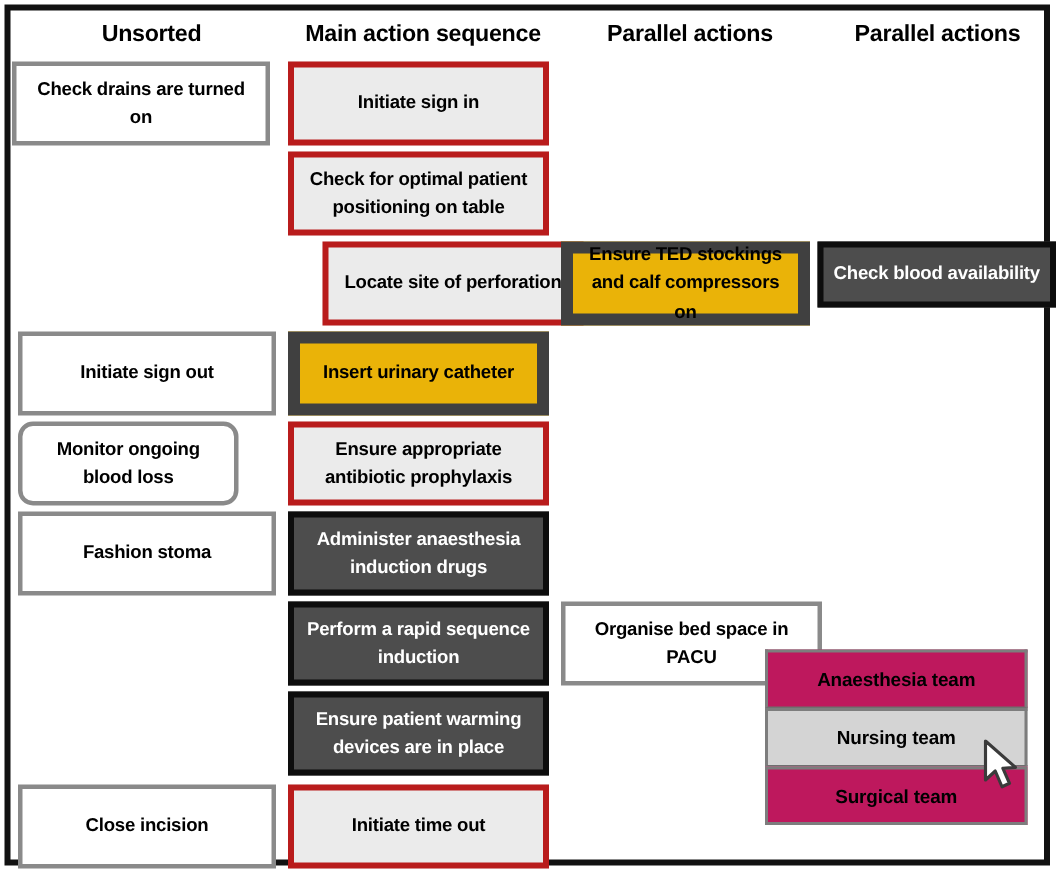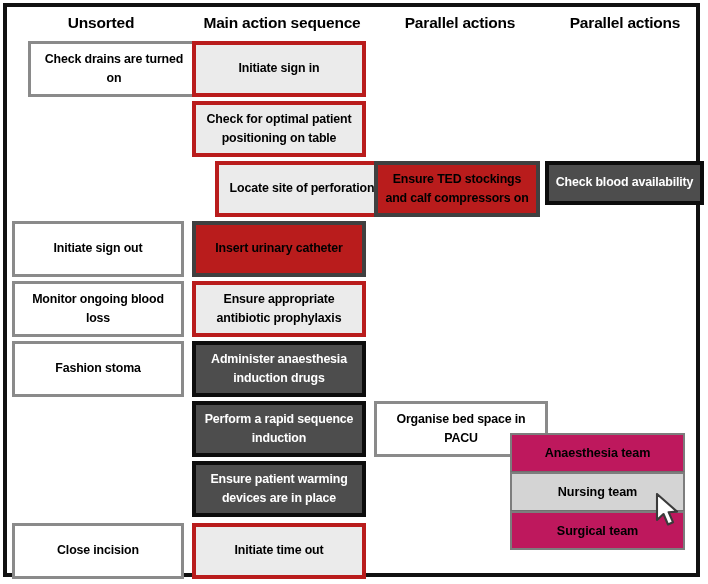--- a/index.html
+++ b/index.html
@@ -55,23 +55,23 @@
     background: #ffffff;
     color: #000000;
     border: 3px solid #8a8a8a;
   }
   .c-blackborder-light {
     background: #ebebeb;
     color: #000000;
     border: 4px solid #b91c1c;
   }
   .c-blackborder-white {
-    background: #b91c1c;
+    background: #eab308;
     color: #000000;
-    border: 4px solid #404040;
+    border: 8px solid #404040;
   }
   .c-dark {
     background: #4d4d4d;
     color: #ffffff;
     border: 4px solid #0d0d0d;
   }
   
   #menu {
     position: absolute;
     left: 503px;
@@ -112,23 +112,23 @@
 <body>
 
 <div id="canvas">
   <div id="frame">
 
     <div class="col-header" style="left:5px; top:7px; width:178px;">Unsorted</div>
     <div class="col-header" style="left:185px; top:7px; width:180px;">Main action sequence</div>
     <div class="col-header" style="left:368px; top:7px; width:170px;">Parallel actions</div>
     <div class="col-header" style="left:538px; top:7px; width:160px;">Parallel actions</div>
 
-    <div class="card c-grayborder" style="left:21px; top:34px; width:172px; height:56px;">Check drains are turned on</div>
+    <div class="card c-grayborder" style="left:1px; top:34px; width:172px; height:56px;">Check drains are turned on</div>
     <div class="card c-grayborder" style="left:5px; top:214px; width:172px; height:56px;">Initiate sign out</div>
-    <div class="card c-grayborder" style="left:5px; top:274px; width:172px; height:56px;">Monitor ongoing blood loss</div>
+    <div class="card c-grayborder" style="left:5px; top:274px; width:147px; height:56px;border-radius:10px;">Monitor ongoing blood loss</div>
     <div class="card c-grayborder" style="left:5px; top:334px; width:172px; height:56px;">Fashion stoma</div>
     <div class="card c-grayborder" style="left:5px; top:516px; width:172px; height:56px;">Close incision</div>
 
     <div class="card c-blackborder-light" style="left:185px; top:34px; width:174px; height:56px;">Initiate sign in</div>
     <div class="card c-blackborder-light" style="left:185px; top:94px; width:174px; height:56px;">Check for optimal patient positioning on table</div>
     <div class="card c-blackborder-light" style="left:185px; top:154px; width:174px; height:56px;margin-left:23px;">Locate site of perforation</div>
     <div class="card c-blackborder-white" style="left:185px; top:214px; width:174px; height:56px;">Insert urinary catheter</div>
     <div class="card c-blackborder-light" style="left:185px; top:274px; width:174px; height:56px;">Ensure appropriate antibiotic prophylaxis</div>
     <div class="card c-dark" style="left:185px; top:334px; width:174px; height:56px;">Administer anaesthesia induction drugs</div>
     <div class="card c-dark" style="left:185px; top:394px; width:174px; height:56px;">Perform a rapid sequence induction</div>

